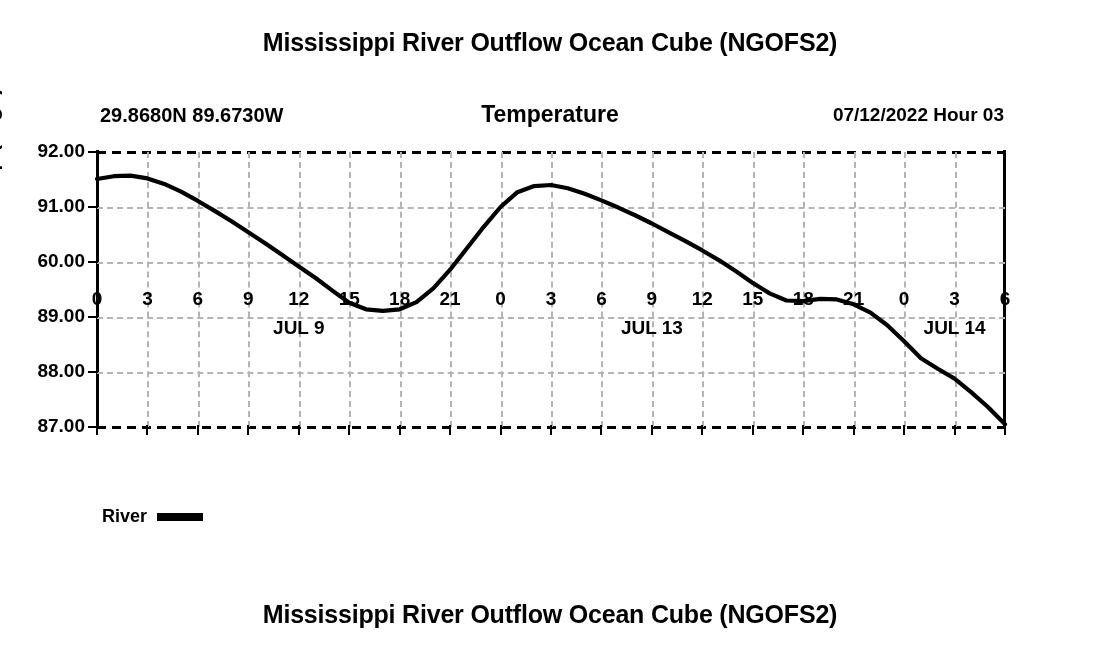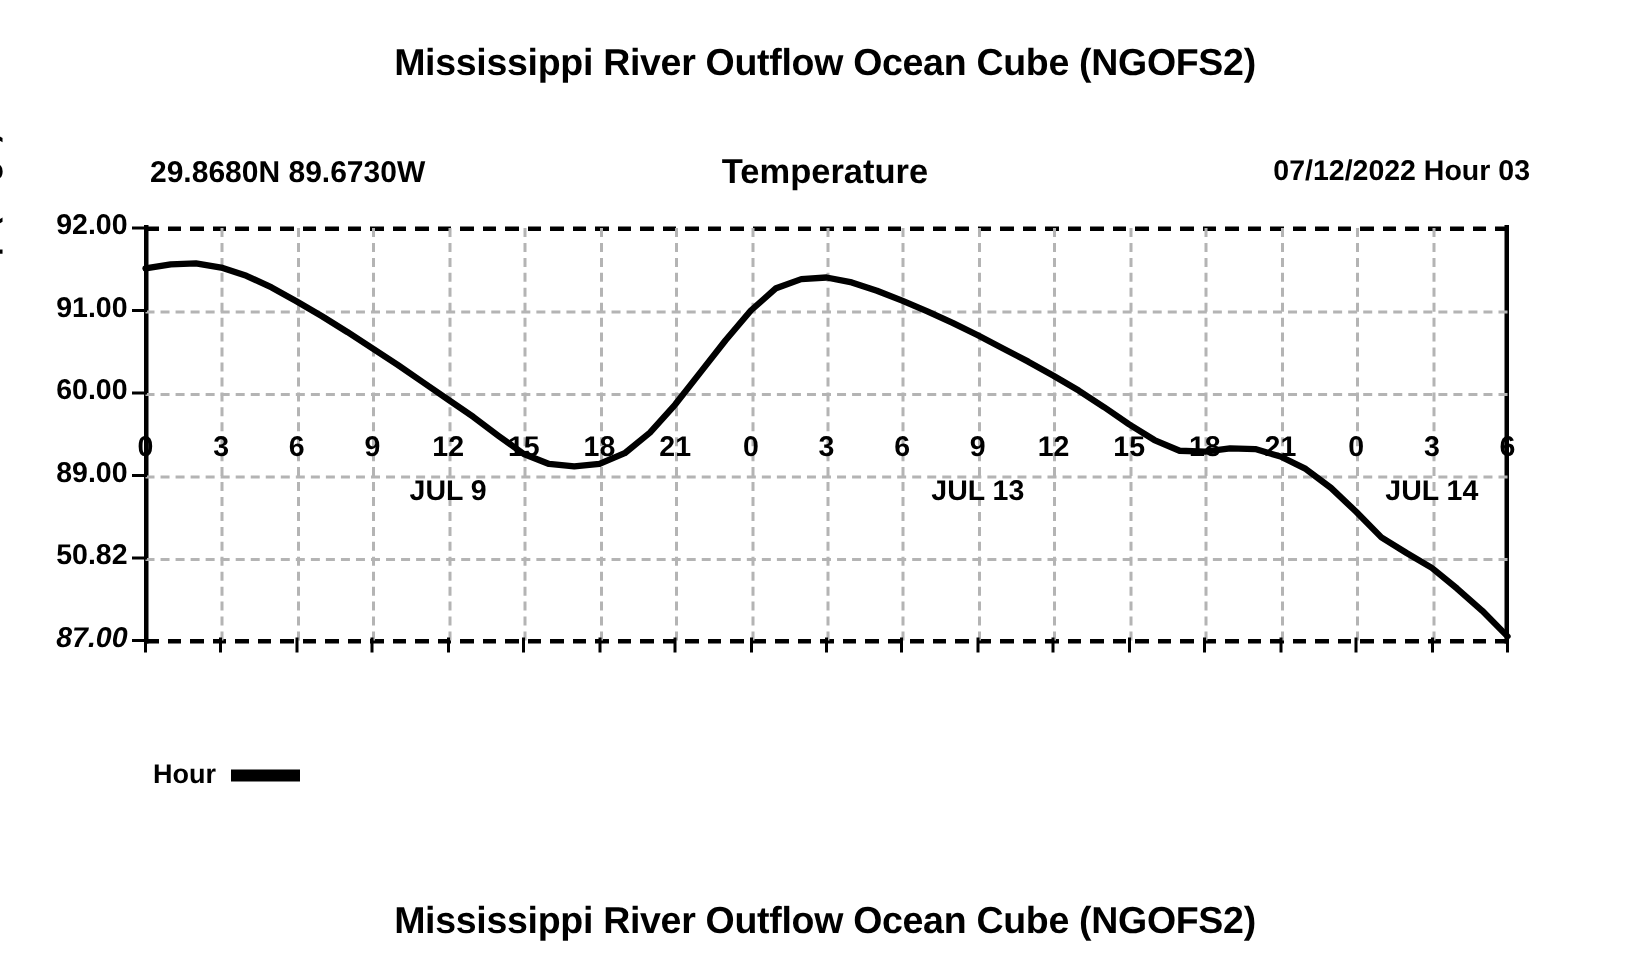--- a/index.html
+++ b/index.html
@@ -59,21 +59,21 @@
     position: absolute;
     left: 0;
     top: 101px;
     width: 1100px;
     text-align: center;
     font-size: 23px;
     font-weight: bold;
   }
   .sub-datetime {
     position: absolute;
-    right: 80px;
+    right: 96px;
     top: 104px;
     font-size: 19px;
     font-weight: bold;
   }
 
   
   #plot {
     position: absolute;
     left: 97px;
     top: 152px;
@@ -270,22 +270,22 @@
     <svg id="series-svg" viewBox="0 0 908 275" preserveAspectRatio="none">
       <polyline id="series-path" fill="none" stroke="#000000" stroke-width="4.2" stroke-linejoin="round" stroke-linecap="round" points="0.00,26.95 16.81,24.20 33.63,23.65 50.44,26.40 67.26,31.90 84.07,39.60 100.89,48.95 117.70,58.85 134.52,69.30 151.33,80.30 168.15,91.30 184.96,102.85 201.78,114.40 218.59,125.95 235.41,138.60 252.22,150.70 269.04,157.30 285.85,158.95 302.67,157.30 319.48,150.15 336.30,136.40 353.11,117.70 369.93,96.25 386.74,74.80 403.56,55.00 420.37,40.15 437.19,34.10 454.00,33.00 470.81,36.30 487.63,41.80 504.44,48.40 521.26,55.55 538.07,63.25 554.89,71.50 571.70,80.30 588.52,89.10 605.33,98.45 622.15,108.35 638.96,119.35 655.78,130.90 672.59,141.35 689.41,148.50 706.22,149.05 723.04,146.85 739.85,147.40 756.67,152.35 773.48,160.60 790.30,173.25 807.11,189.20 823.93,206.25 840.74,216.70 857.56,226.60 874.37,240.35 891.19,255.20 908.00,272.25"></polyline>
     </svg>
   </div>
 
   <div id="ylabels">
       <div class="ytick-label" style="top: 140px;">92.00</div>
       <div class="ytick-label" style="top: 195px;">91.00</div>
       <div class="ytick-label" style="top: 250px;">60.00</div>
       <div class="ytick-label" style="top: 305px;">89.00</div>
-      <div class="ytick-label" style="top: 360px;">50.82</div>
-      <div class="ytick-label" style="top: 415px; font-style: italic;">87.00</div>
+      <div class="ytick-label" style="top: 360px;">88.00</div>
+      <div class="ytick-label" style="top: 415px;">87.00</div>
     </div>
   <div id="xlabels">
       <div class="xtick-label" style="left: 97px;">0</div>
       <div class="xtick-label" style="left: 147.444px;">3</div>
       <div class="xtick-label" style="left: 197.889px;">6</div>
       <div class="xtick-label" style="left: 248.333px;">9</div>
       <div class="xtick-label" style="left: 298.778px;">12</div>
       <div class="xtick-label" style="left: 349.222px;">15</div>
       <div class="xtick-label" style="left: 399.667px;">18</div>
       <div class="xtick-label" style="left: 450.111px;">21</div>
@@ -303,18 +303,18 @@
     </div>
   <div id="daylabels">
       <div class="day-label" style="left: 298.778px;">JUL 9</div>
       <div class="day-label" style="left: 651.889px;">JUL 13</div>
       <div class="day-label" style="left: 954.556px;">JUL 14</div>
     </div>
 
   <div class="yaxis-title">Temp (degF)</div>
 
   <div class="legend">
-    <span class="legend-label">Hour</span>
+    <span class="legend-label">River</span>
     <span class="legend-swatch"></span>
   </div>
 
   <div class="title-bottom">Mississippi River Outflow Ocean Cube (NGOFS2)</div>
 </div>
 
 </body></html>

